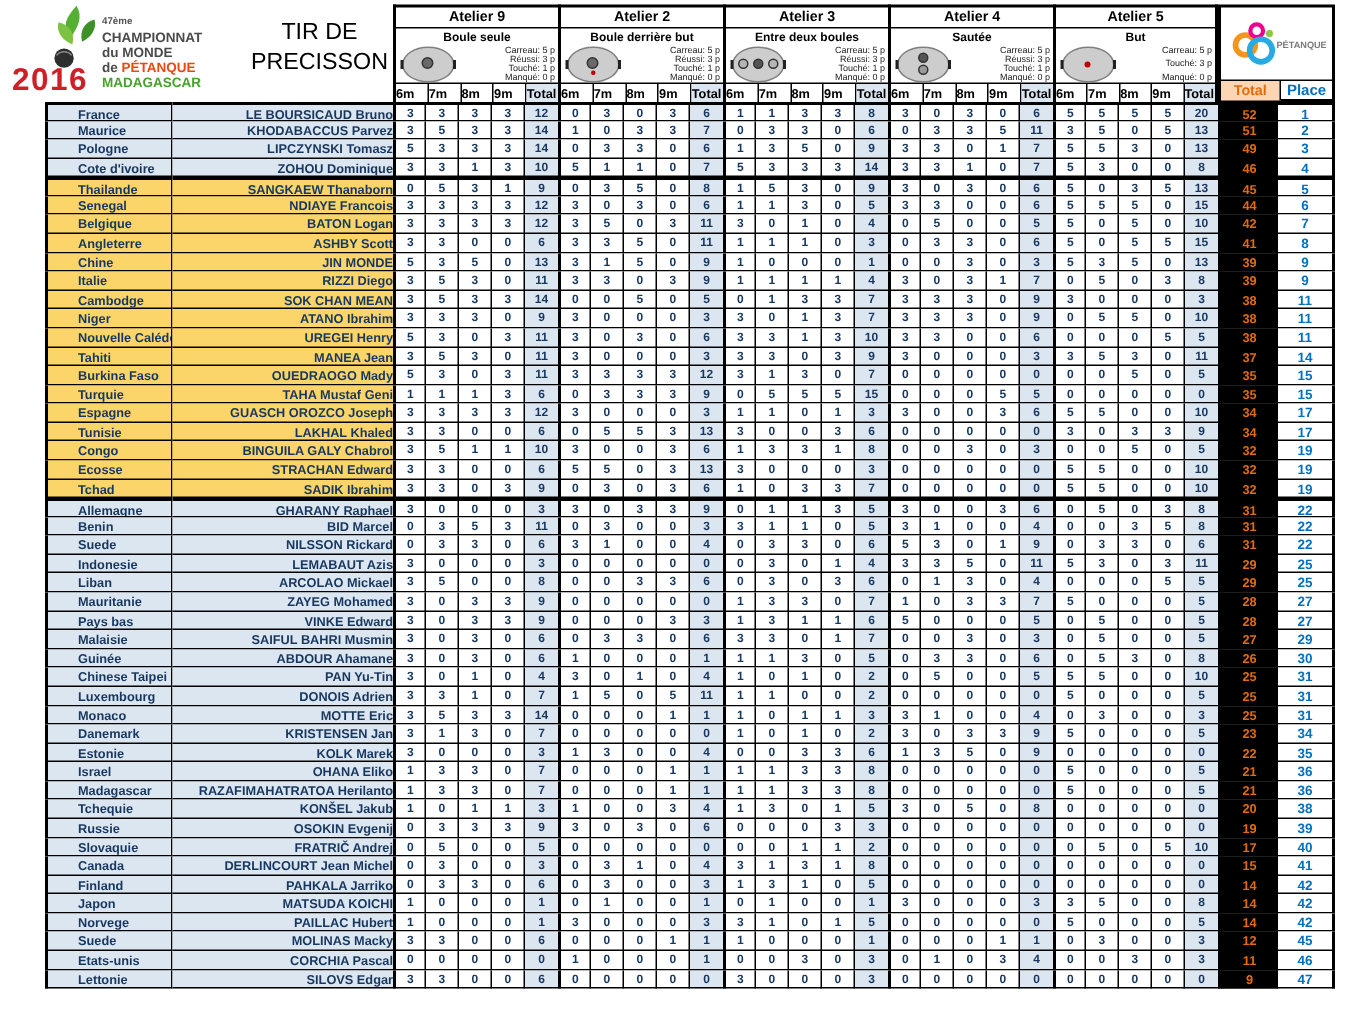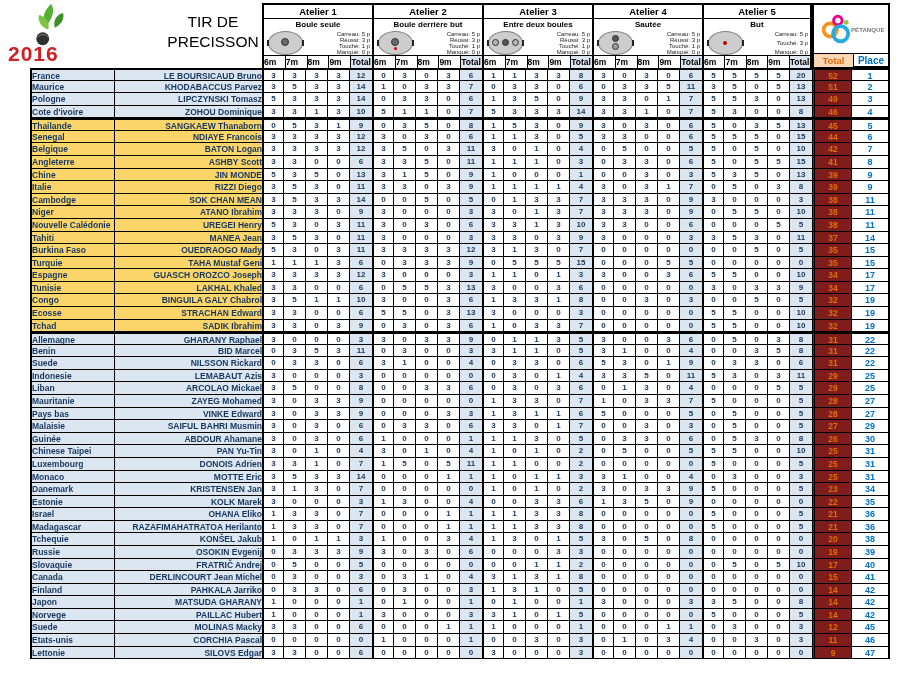--- a/index.html
+++ b/index.html
@@ -66,54 +66,61 @@
   .tp-total{width:40px;box-sizing:border-box;border-right:1px solid #000;background:#FCD5B4;
             color:#E26B0A;font-weight:bold;font-size:9.5px;text-align:center;line-height:13px;}
   .tp-place{flex:1;color:#0070C0;font-weight:bold;font-size:10px;text-align:center;line-height:13px;}
 
   
   #rows{position:absolute;left:30px;top:68px;width:860px;}
   .row{display:flex;height:12.583px;}
   .cell{box-sizing:border-box;height:100%;border-right:1px solid #000;border-bottom:1px solid #000;
         font-weight:bold;font-size:8px;line-height:12px;text-align:center;color:#17375E;
         overflow:hidden;white-space:nowrap;background:#fff;}
-  .c-country{width:85px;border-left:2px solid #000;text-align:left;padding-left:0;font-size:8.5px;}
+  .c-country{width:85px;border-left:2px solid #000;text-align:left;padding-left:20px;font-size:8.5px;}
   .c-player{width:147px;border-right:none;text-align:right;padding-left:4px;font-size:8.5px;}
   .c-score{width:22px;}
   .c-score.a-first{border-left:2px solid #000;}
   .c-atot{width:22px;background:#DCE6F1;border-right:none;}
-  .c-total{width:40px;background:#7f1d1d;color:#E26B0A;font-size:8.5px;border-left:3px double #000;}
+  .c-total{width:40px;background:#000000;color:#E26B0A;font-size:8.5px;border-left:3px double #000;}
   .c-place{width:38px;color:#0070C0;font-size:9px;border-right:2px solid #000;}
   .row.gold .c-country,.row.gold .c-player{background:#FBD56A;}
   .row.blue .c-country,.row.blue .c-player{background:#DCE6F1;}
   .row.thick-top .cell{border-top:2px solid #000;}
   .row.last .cell{border-bottom:2px solid #000;margin-top:48px;}
   .cell.dnt{font-size:6px;line-height:11px;}
 </style>
 </head>
 <body>
 
 <div id="app">
 
   <div class="logo-left">
     <svg class="logo-art" viewBox="0 0 50 50">
       <path d="M25 2 C18 10 14 16 20 26 C26 18 30 10 25 2Z" fill="#55AF33"></path>
       <path d="M12 14 C20 16 24 22 22 30 C14 27 10 20 12 14Z" fill="#7DC242"></path>
       <path d="M38 12 C31 14 27 20 29 28 C36 25 40 18 38 12Z" fill="#3E9128"></path>
       <circle cx="16" cy="40" r="7" fill="#2E2E2E"></circle>
       <path d="M10.5 38 A7 7 0 0 1 21.5 38" fill="none" stroke="#888" stroke-width="1"></path>
     </svg>
+    <div class="logo-text">
+      <div class="l47">47ème</div>
+      <div class="lchamp">CHAMPIONNAT</div>
+      <div class="lmonde">du MONDE</div>
+      <div class="lpet"><span>de</span> <span class="orange">PÉTANQUE</span></div>
+      <div class="lmada">MADAGASCAR</div>
+    </div>
     <div class="l2016">2016</div>
   </div>
 
   <div class="page-title">TIR DE PRECISSON</div>
 
   <div id="atelier-headers">
       <div class="at">
-        <div class="at-name">Atelier 1</div>
+        <div class="at-name">Atelier 9</div>
         <div class="at-sub">Boule seule</div>
         <div class="at-detail">
           <div class="at-iconwrap">
             <div class="ellipse">
               <span class="boule c"></span>
             </div>
           </div>
           <div class="at-rules">
             <div class="rule">Carreau: 5 p</div>
             <div class="rule">Réussi: 3 p</div>
@@ -1544,21 +1551,21 @@
         <div class="cell c-score a-first">0</div>
         <div class="cell c-score">0</div>
         <div class="cell c-score">0</div>
         <div class="cell c-score">0</div>
         <div class="cell c-atot">0</div>
         <div class="cell c-total">14</div>
         <div class="cell c-place">42</div>
       </div>
       <div class="row blue">
         <div class="cell c-country">Japon</div>
-        <div class="cell c-player">MATSUDA GHARANY</div>
+        <div class="cell c-player">MATSUDA KOICHI</div>
         <div class="cell c-score a-first">1</div>
         <div class="cell c-score">0</div>
         <div class="cell c-score">0</div>
         <div class="cell c-score">0</div>
         <div class="cell c-atot">1</div>
         <div class="cell c-score a-first">0</div>
         <div class="cell c-score">1</div>
         <div class="cell c-score">0</div>
         <div class="cell c-score">0</div>
         <div class="cell c-atot">1</div>

